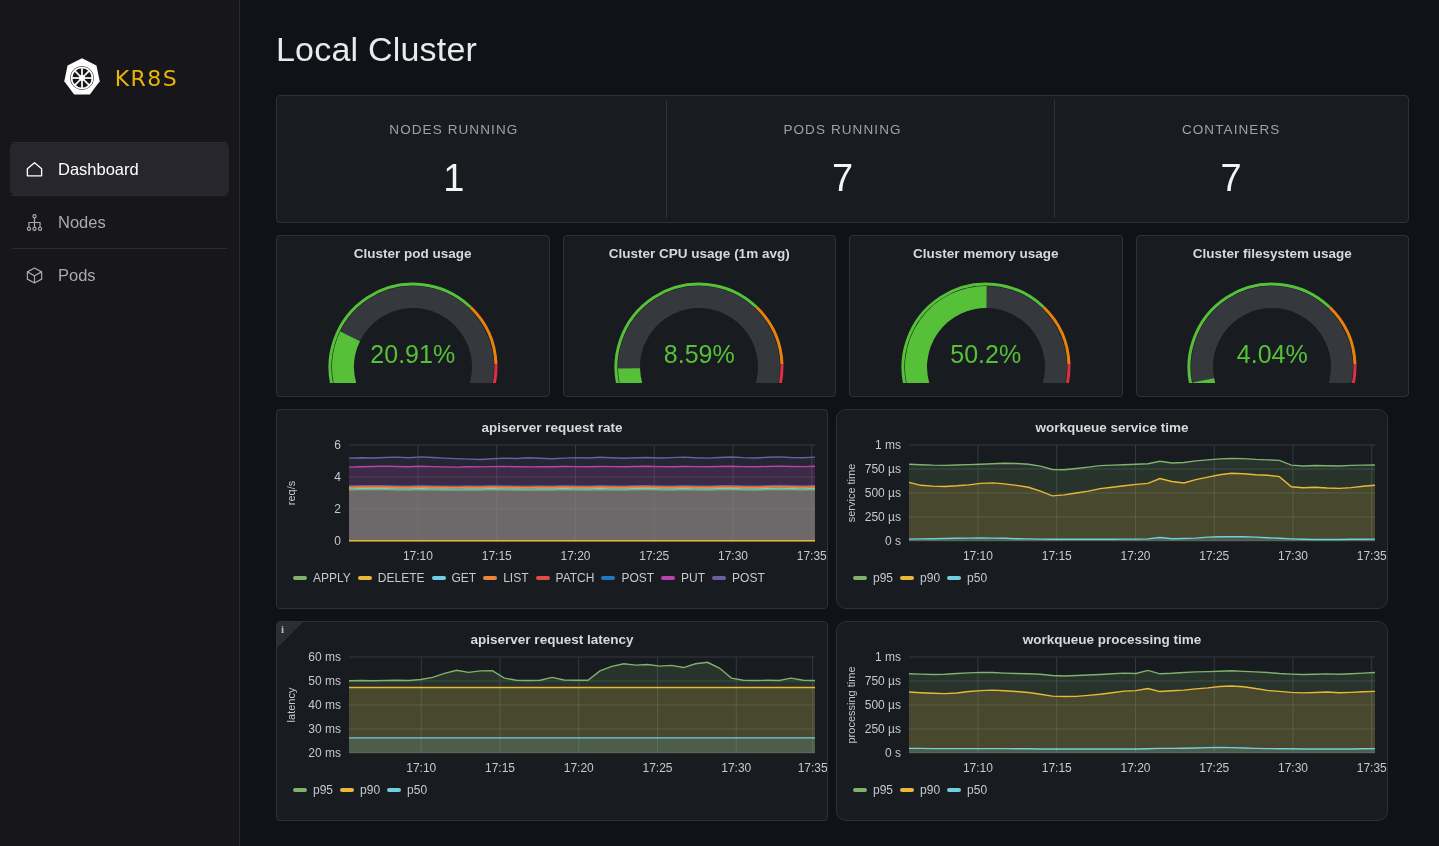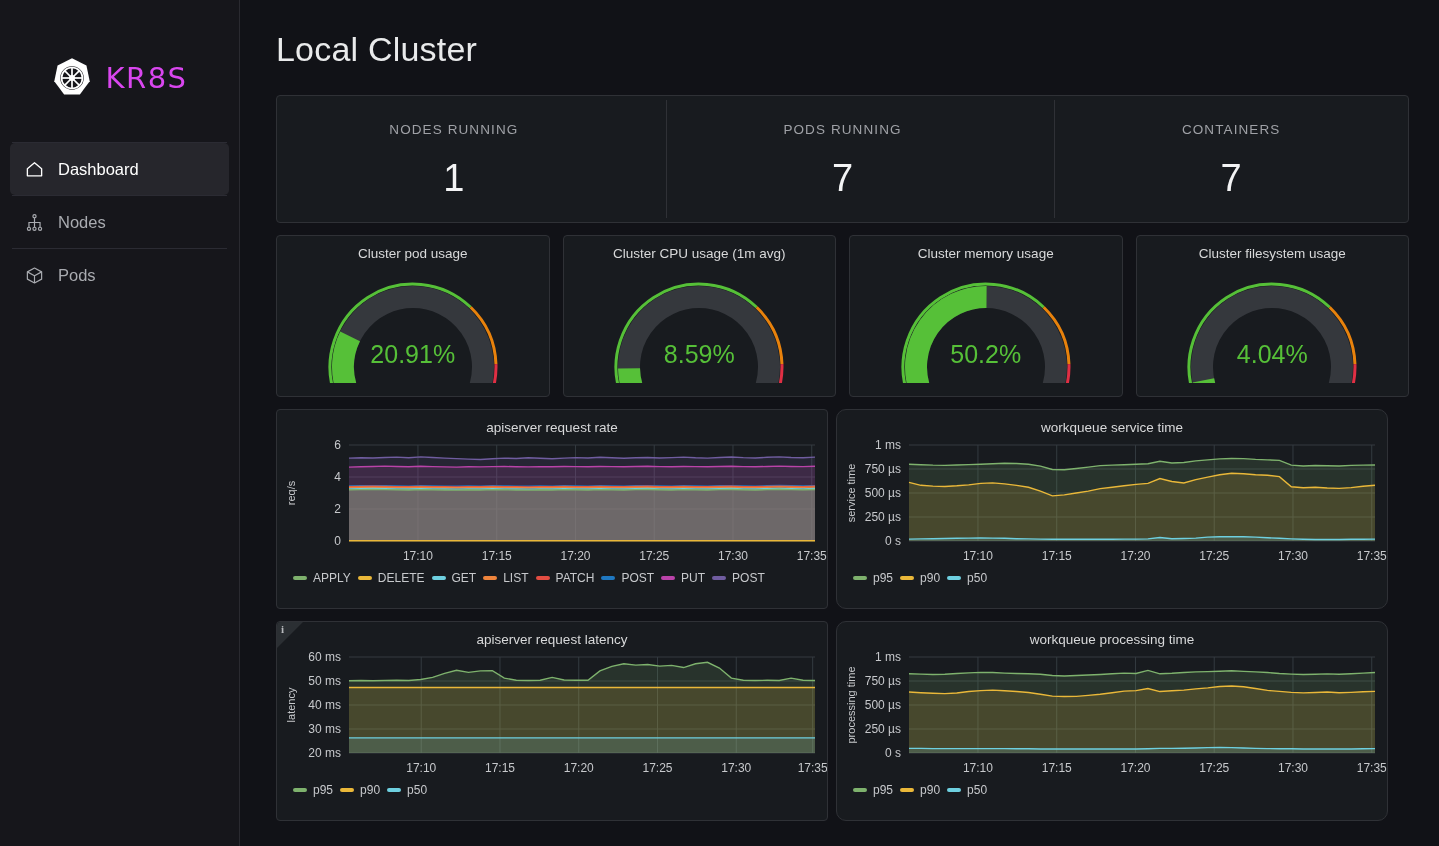--- a/index.html
+++ b/index.html
@@ -21,21 +21,21 @@
     display: flex; flex-direction: column;
   }
   .brand {
     height: 142px;
     display: flex; align-items: center; justify-content: center;
     gap: 12px;
     padding-top: 14px;
   }
   .brand-logo { width: 42px; height: 42px; display: block; }
   .brand-name {
-    font-size: 29px; letter-spacing: 1.5px; color: #d946ef;
+    font-size: 22px; letter-spacing: 1.5px; color: #eab308;
     font-weight: 500; font-family: "DejaVu Sans", sans-serif;
   }
   .nav { padding: 0 10px; }
   .nav-sep { height: 1px; background: #2b2b33; margin: 0 2px; }
   .nav-item {
     display: flex; align-items: center; gap: 14px;
     height: 52px; padding: 0 14px;
     color: #a9abb0; font-size: 16.5px;
     border-radius: 5px;
     cursor: pointer;
@@ -56,21 +56,21 @@
 
   
   .panel {
     background: #181b1f;
     border: 1px solid #2f3136;
     border-radius: 4px;
     position: relative;
   }
   .panel-title {
     text-align: center;
-    font-size: 13.5px; font-weight: normal; color: #d8d9da;
+    font-size: 13.5px; font-weight: bold; color: #d8d9da;
     padding-top: 10px;
   }
 
   
   .statrow { display: flex; height: 128px; margin-bottom: 12px; gap: 35px; }
   .stat {
     flex: 1; display: flex; flex-direction: column;
     align-items: center; justify-content: center;
     position: relative;
   }

